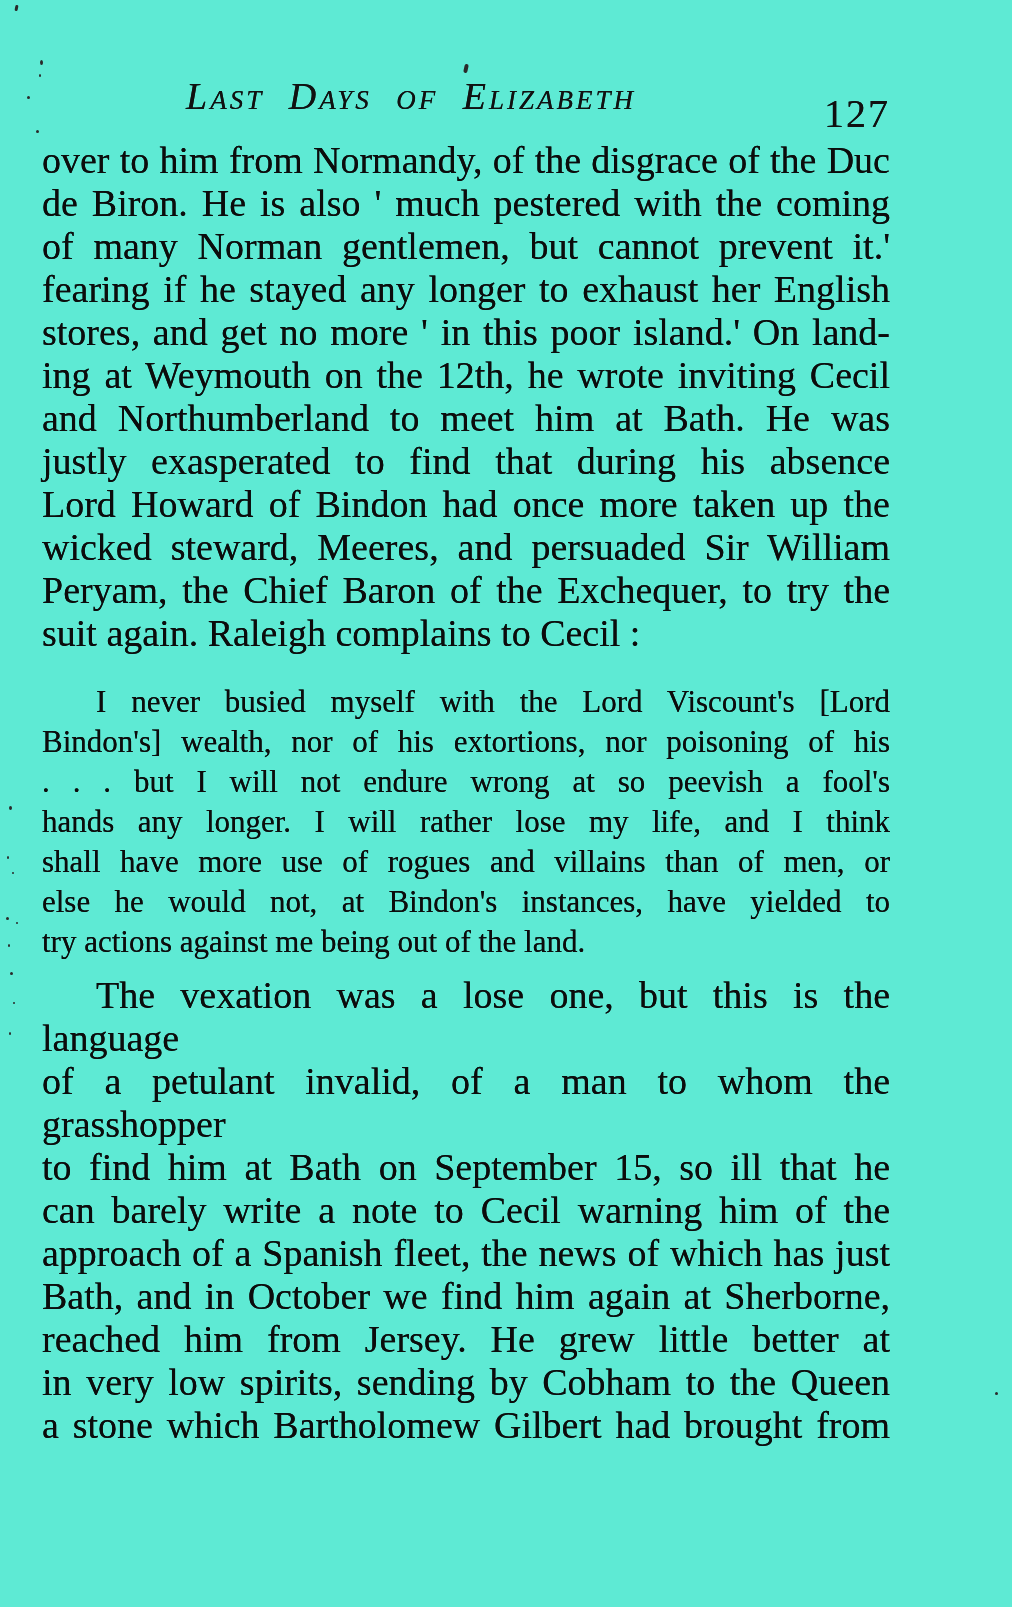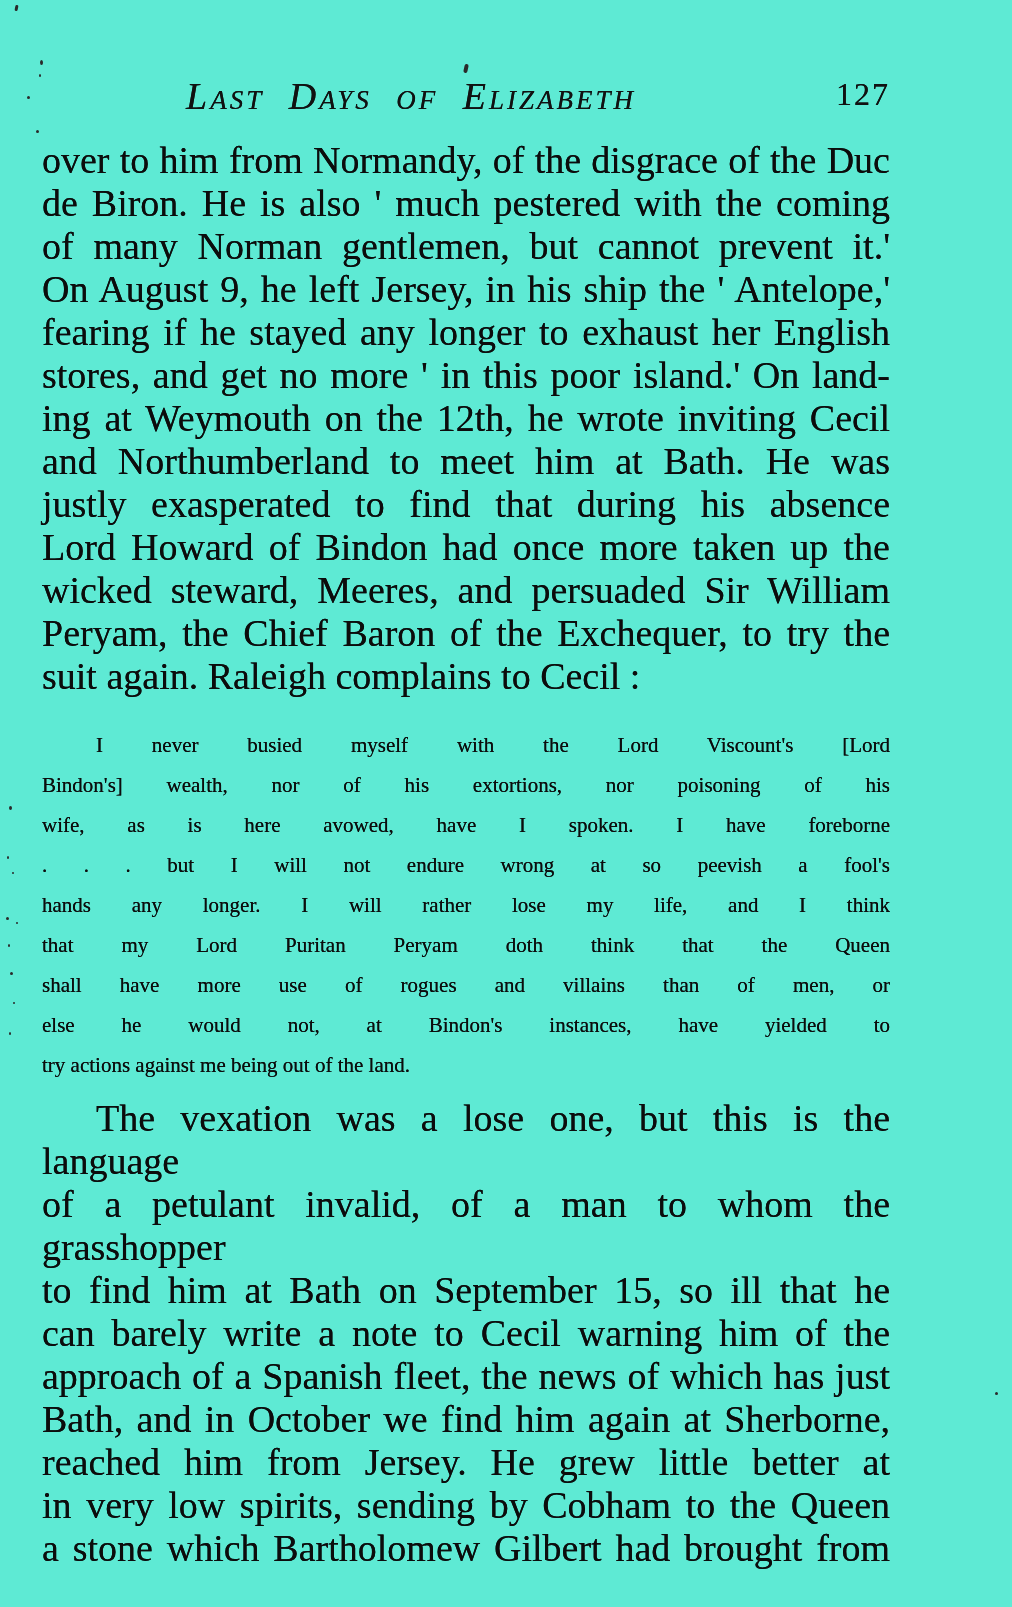--- a/index.html
+++ b/index.html
@@ -34,22 +34,22 @@
     font-variant: small-caps;
     font-size: 38px;
     letter-spacing: 3px;
     word-spacing: 12px;
     color: #111;
     white-space: nowrap;
   }
   .page-num {
     position: absolute;
     right: 0;
-    top: 2px;
-    font-size: 32px;
+    top: 16px;
+    font-size: 40px;
     letter-spacing: 2px;
     color: #111;
   }
   
   .text-block {
     position: absolute;
     left: 42px;
     top: 139px;
     width: 848px;
   }
@@ -57,21 +57,21 @@
   .body-para .tline {
     font-size: 38px;
     line-height: 43px;
     white-space: nowrap;
   }
   .quote-para {
     margin-top: 27px;
     margin-bottom: 12px;
   }
   .quote-para .tline {
-    font-size: 21px;
+    font-size: 31px;
     line-height: 40px;
     white-space: nowrap;
   }
   .tline.just {
     text-align: justify;
     text-align-last: justify;
     white-space: normal;
   }
   .tline.indent { text-indent: 54px; }
   
@@ -110,39 +110,36 @@
   <header class="running-head">
     <div class="head-title">Last Days of Elizabeth</div>
     <div class="page-num">127</div>
   </header>
 
   <main class="text-block">
     <div class="para body-para">
         <div class="tline just">over to him from Normandy, of the disgrace of the Duc</div>
         <div class="tline just">de Biron.  He is also ' much pestered with the coming</div>
         <div class="tline just">of many Norman gentlemen, but cannot prevent it.'</div>
-        <div class="tline just">On August 9, he left Jersey, in his ship the ' Antelope,'</div>
         <div class="tline just">fearing if he stayed any longer to exhaust her English</div>
         <div class="tline just">stores, and get no more ' in this poor island.'  On land-</div>
         <div class="tline just">ing at Weymouth on the 12th, he wrote inviting Cecil</div>
         <div class="tline just">and Northumberland to meet him at Bath.  He was</div>
         <div class="tline just">justly exasperated to find that during his absence</div>
         <div class="tline just">Lord Howard of Bindon had once more taken up the</div>
         <div class="tline just">wicked steward, Meeres, and persuaded Sir William</div>
         <div class="tline just">Peryam, the Chief Baron of the Exchequer, to try the</div>
         <div class="tline">suit again.   Raleigh complains to Cecil :</div>
       </div>
 
     <div class="para quote-para">
         <div class="tline just indent">I never busied myself with the Lord Viscount's [Lord</div>
         <div class="tline just">Bindon's] wealth, nor of his extortions, nor poisoning of his</div>
-        <div class="tline just">wife, as is here avowed, have I spoken.  I have foreborne</div>
         <div class="tline just">. . . but I will not endure wrong at so peevish a fool's</div>
         <div class="tline just">hands any longer.  I will rather lose my life, and I think</div>
-        <div class="tline just">that my Lord Puritan Peryam doth think that the Queen</div>
         <div class="tline just">shall have more use of rogues and villains than of men, or</div>
         <div class="tline just">else he would not, at Bindon's instances, have yielded to</div>
         <div class="tline">try actions against me being out of the land.</div>
       </div>
 
     <div class="para body-para">
         <div class="tline just indent">The vexation was a lose one, but this is the language</div>
         <div class="tline just">of a petulant invalid, of a man to whom the grasshopper</div>
         <div class="tline just">to find him at Bath on September 15, so ill that he</div>
         <div class="tline just">can barely write a note to Cecil warning him of the</div>

